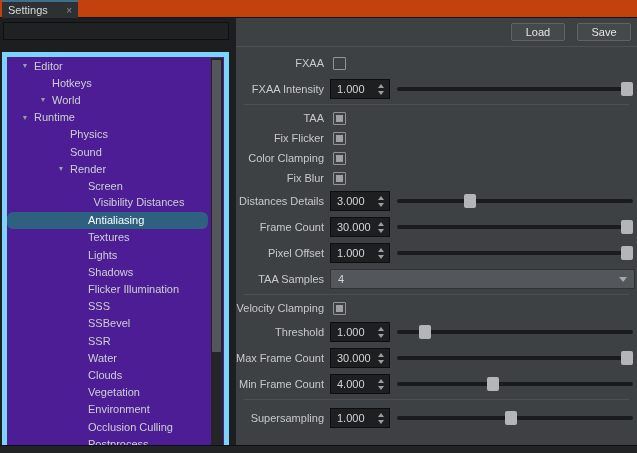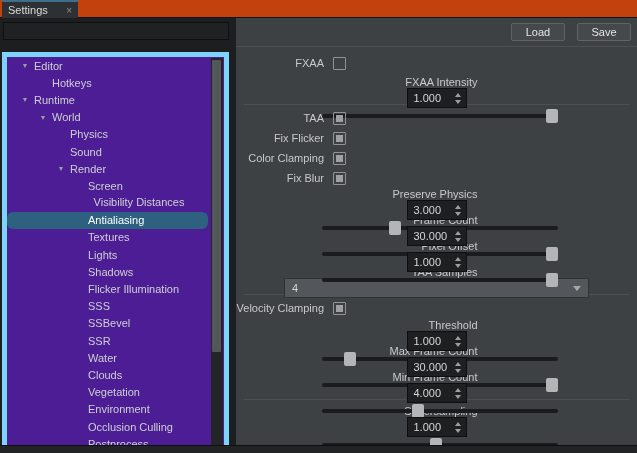--- a/index.html
+++ b/index.html
@@ -64,21 +64,21 @@
     position: absolute; top: 5px; height: 18px; width: 54px;
     background: #46494b; border: 1px solid #606365; border-radius: 2px;
     color: #e2e3e4; font-family: "Liberation Sans", sans-serif; font-size: 11px;
     text-align: center; line-height: 16px; cursor: default;
   }
   .btn-load { left: 275px; }
   .btn-save { left: 341px; }
   .panel-content { position: absolute; left: 0; top: 30px; width: 401px; height: 397px; }
   .row { display: flex; align-items: center; }
   .row-checkbox { height: 20px; }
-  .row-slider, .row-dropdown { height: 26px; flex-direction: column; }
+  .row-slider, .row-dropdown { height: 26px; }
   .row-label {
     width: 88px; flex: none; text-align: right; margin-right: 6px;
     color: #c7c9cb; white-space: nowrap;
   }
   .separator { height: 0; border-top: 1px solid #4d5052; margin: 2px 8px 0 8px; }
   
   .checkbox {
     width: 13px; height: 13px; flex: none; margin-left: 3px;
     border: 1px solid #909294; border-radius: 1px; position: relative;
     background: transparent; cursor: default;
@@ -147,27 +147,27 @@
   <div class="tree">
     <div id="tree-items">
         <div class="tree-item" style="padding-left: 9px;">
           <span class="tree-arrow">▼</span>
           <span>Editor</span>
         </div>
         <div class="tree-item" style="padding-left: 27px;">
           <span class="tree-spacer"></span>
           <span>Hotkeys</span>
         </div>
+        <div class="tree-item" style="padding-left: 27px;">
+          <span class="tree-arrow">▼</span>
+          <span>World</span>
+        </div>
         <div class="tree-item" style="padding-left: 9px;">
           <span class="tree-arrow">▼</span>
           <span>Runtime</span>
-        </div>
-        <div class="tree-item" style="padding-left: 27px;">
-          <span class="tree-arrow">▼</span>
-          <span>World</span>
         </div>
         <div class="tree-item" style="padding-left: 45px;">
           <span class="tree-spacer"></span>
           <span>Physics</span>
         </div>
         <div class="tree-item" style="padding-left: 45px;">
           <span class="tree-spacer"></span>
           <span>Sound</span>
         </div>
         <div class="tree-item" style="padding-left: 45px;">
@@ -282,21 +282,21 @@
         </div>
         <div class="row row-checkbox" style="margin-top: 0px;">
           <span class="row-label">Color Clamping</span>
           <span class="checkbox checked"></span>
         </div>
         <div class="row row-checkbox" style="margin-top: 0px;">
           <span class="row-label">Fix Blur</span>
           <span class="checkbox checked"></span>
         </div>
         <div class="row row-slider" style="margin-top: 0px;">
-          <span class="row-label">Preserve Physics</span>
+          <span class="row-label">Distances Details</span>
           <span class="spinbox">
             <span class="spin-value">3.000</span>
             <span class="spin-arrows">
               <span class="arrow-up"></span>
               <span class="arrow-down"></span>
             </span>
           </span>
           <span class="slider">
             <span class="slider-track"></span>
             <span class="slider-handle" style="left: 67px;"></span>

